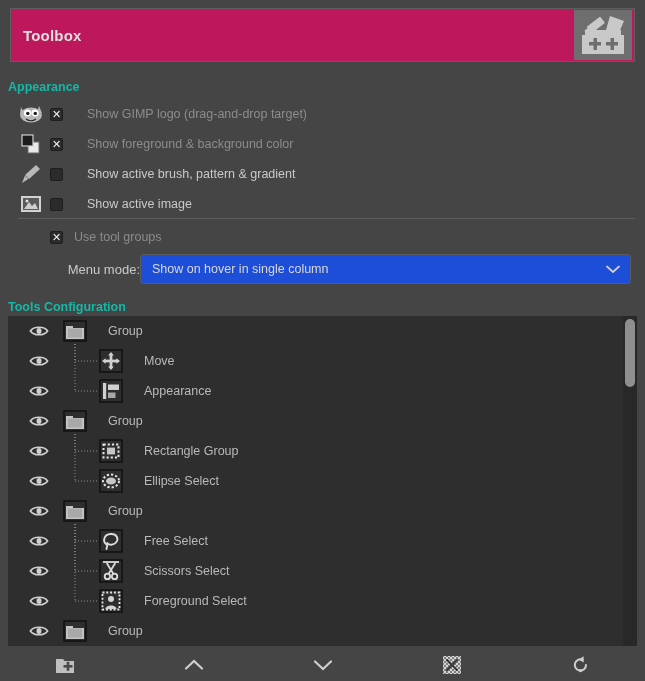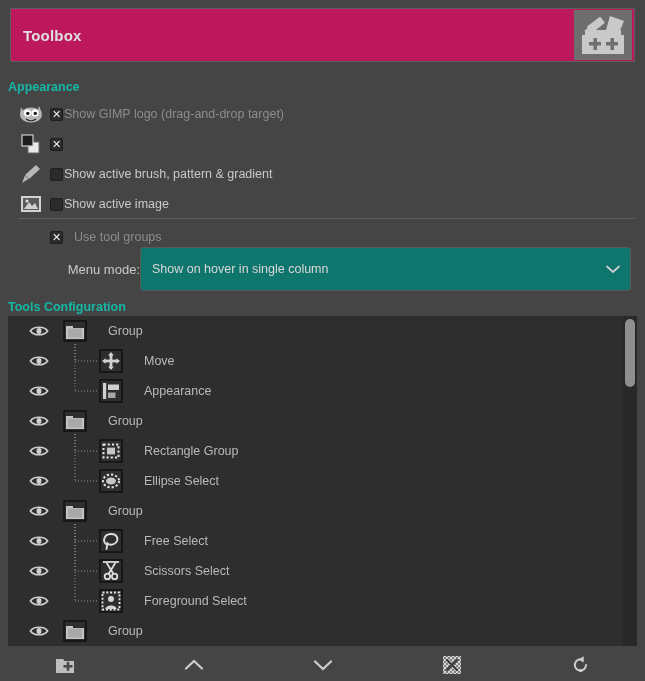--- a/index.html
+++ b/index.html
@@ -35,36 +35,36 @@
   .appearance-list { position:absolute; left:0; top:99px; width:645px; }
   .ap-row { position:relative; height:30px; display:flex; align-items:center; }
   .ap-icon { width:34px; min-width:34px; display:flex; align-items:center; justify-content:center; margin-left:14px; }
   .cb {
     width:13px; height:13px; min-width:13px; border-radius:2px;
     background:#2b2b2b; border:1px solid #1e1e1e;
     display:flex; align-items:center; justify-content:center;
     margin-left:2px;
   }
   .cb .x { font-size:11px; line-height:11px; color:#f2f2f2; font-weight:bold; font-family:"DejaVu Sans", sans-serif; }
-  .ap-label { font-size:12.5px; margin-left:1px; color:#c9c9c9; }
+  .ap-label { font-size:12.5px; margin-left:24px; color:#c9c9c9; }
   .ap-label.dim { color:#8c8c8c; }
 
   
   .divider { position:absolute; left:18px; top:218px; width:617px; height:1px; background:#5d5d5d; }
 
   
   .tool-groups-row { position:absolute; left:0; top:226px; height:22px; display:flex; align-items:center; }
   .tool-groups-row .cb { margin-left:50px; }
   .tool-groups-row .ap-label { margin-left:11px; }
 
   
   .menu-mode-row { position:absolute; left:0; top:254px; width:645px; height:30px; display:flex; align-items:center; }
   .menu-mode-label { font-size:13px; color:#c9c9c9; width:140px; text-align:right; padding-right:0; }
   .combo {
-    width:491px; height:44px; background:#0f766e;
+    width:491px; height:30px; background:#1d4ed8;
     border:1px solid #5a5a5a; border-radius:3px;
     display:flex; align-items:center; justify-content:space-between;
     padding:0 10px 0 11px;
   }
   .combo-value { font-size:12.5px; color:#d8d8d8; }
   .chev { display:flex; align-items:center; }
 
   
   .tools-panel {
     position:absolute; left:8px; top:316px; width:629px; height:330px;
@@ -144,20 +144,21 @@
     <div class="ap-row">
       <span class="ap-icon">
         <svg width="24" height="22" viewBox="0 0 24 22">
           <rect x="9" y="9" width="11" height="11" fill="#e8e8e8" stroke="#6a6a6a" stroke-width="1"></rect>
           <rect x="3" y="2" width="11" height="11" fill="#1c1c1c" stroke="#cfcfcf" stroke-width="1.2"></rect>
         </svg>
       </span>
       <span class="cb">
           <span class="x">✕</span>
         </span>
+      <span class="ap-label dim">Show foreground &amp; background color</span>
     </div>
 
     <div class="ap-row">
       <span class="ap-icon">
         <svg width="24" height="22" viewBox="0 0 24 22">
           <g fill="#b8b8b8">
             <polygon points="17,2 21,6 10,16 6,12"></polygon>
             <polygon points="6,12.6 9.4,16 3,20"></polygon>
           </g>
         </svg>

